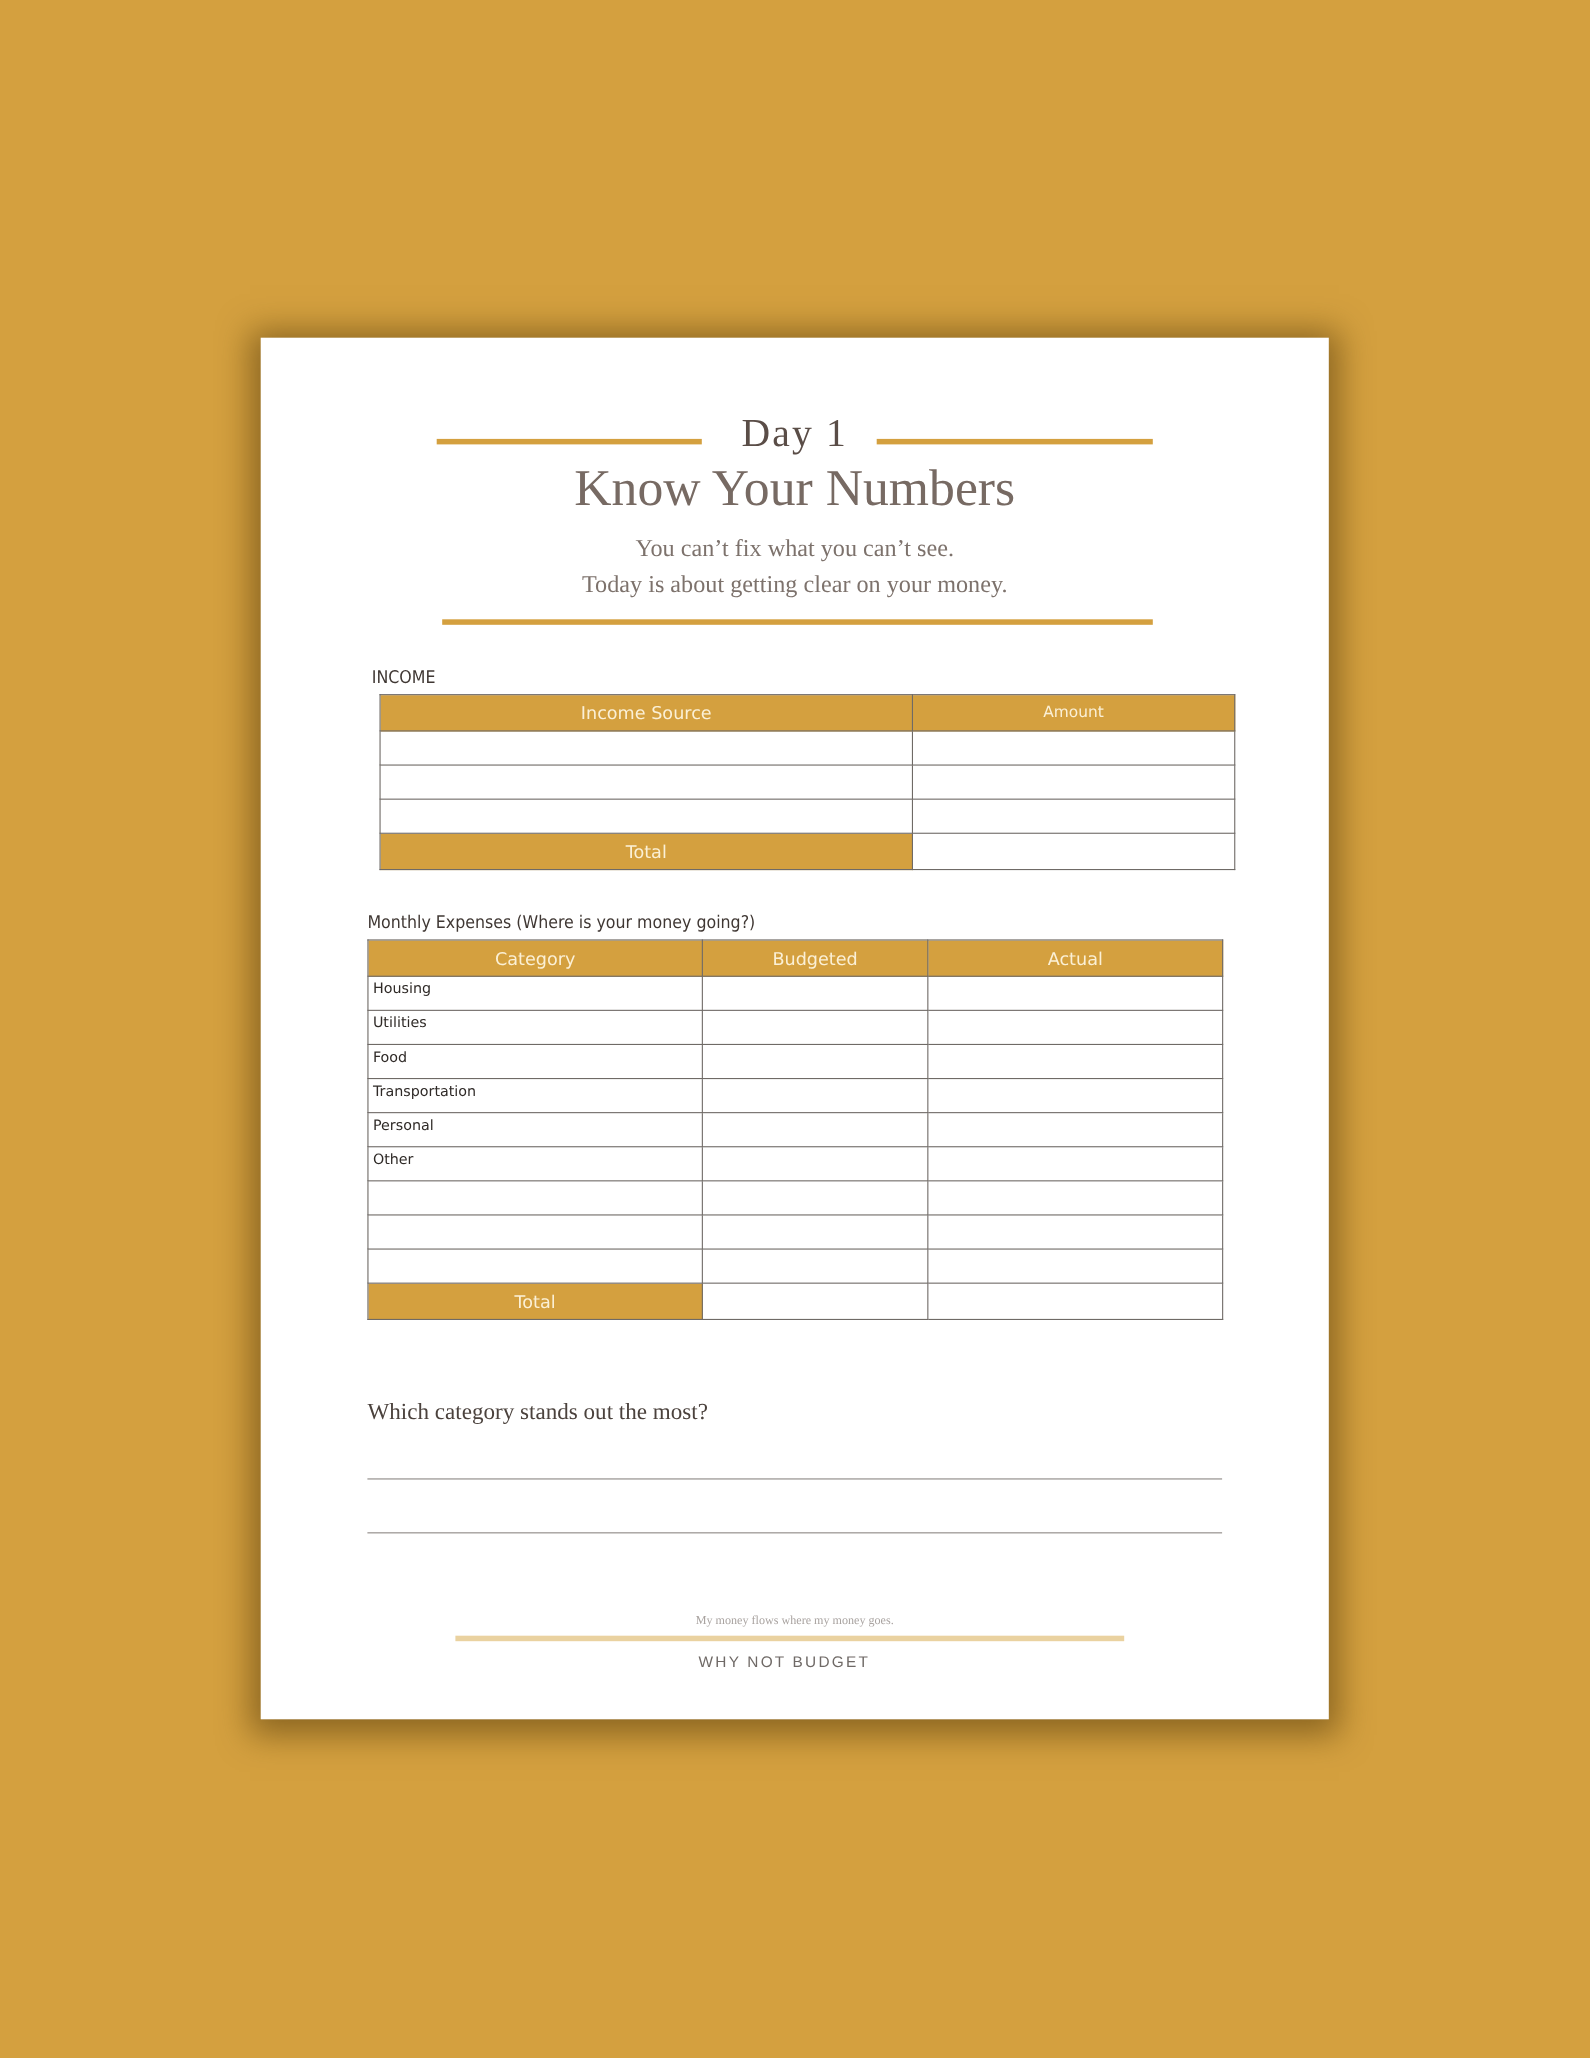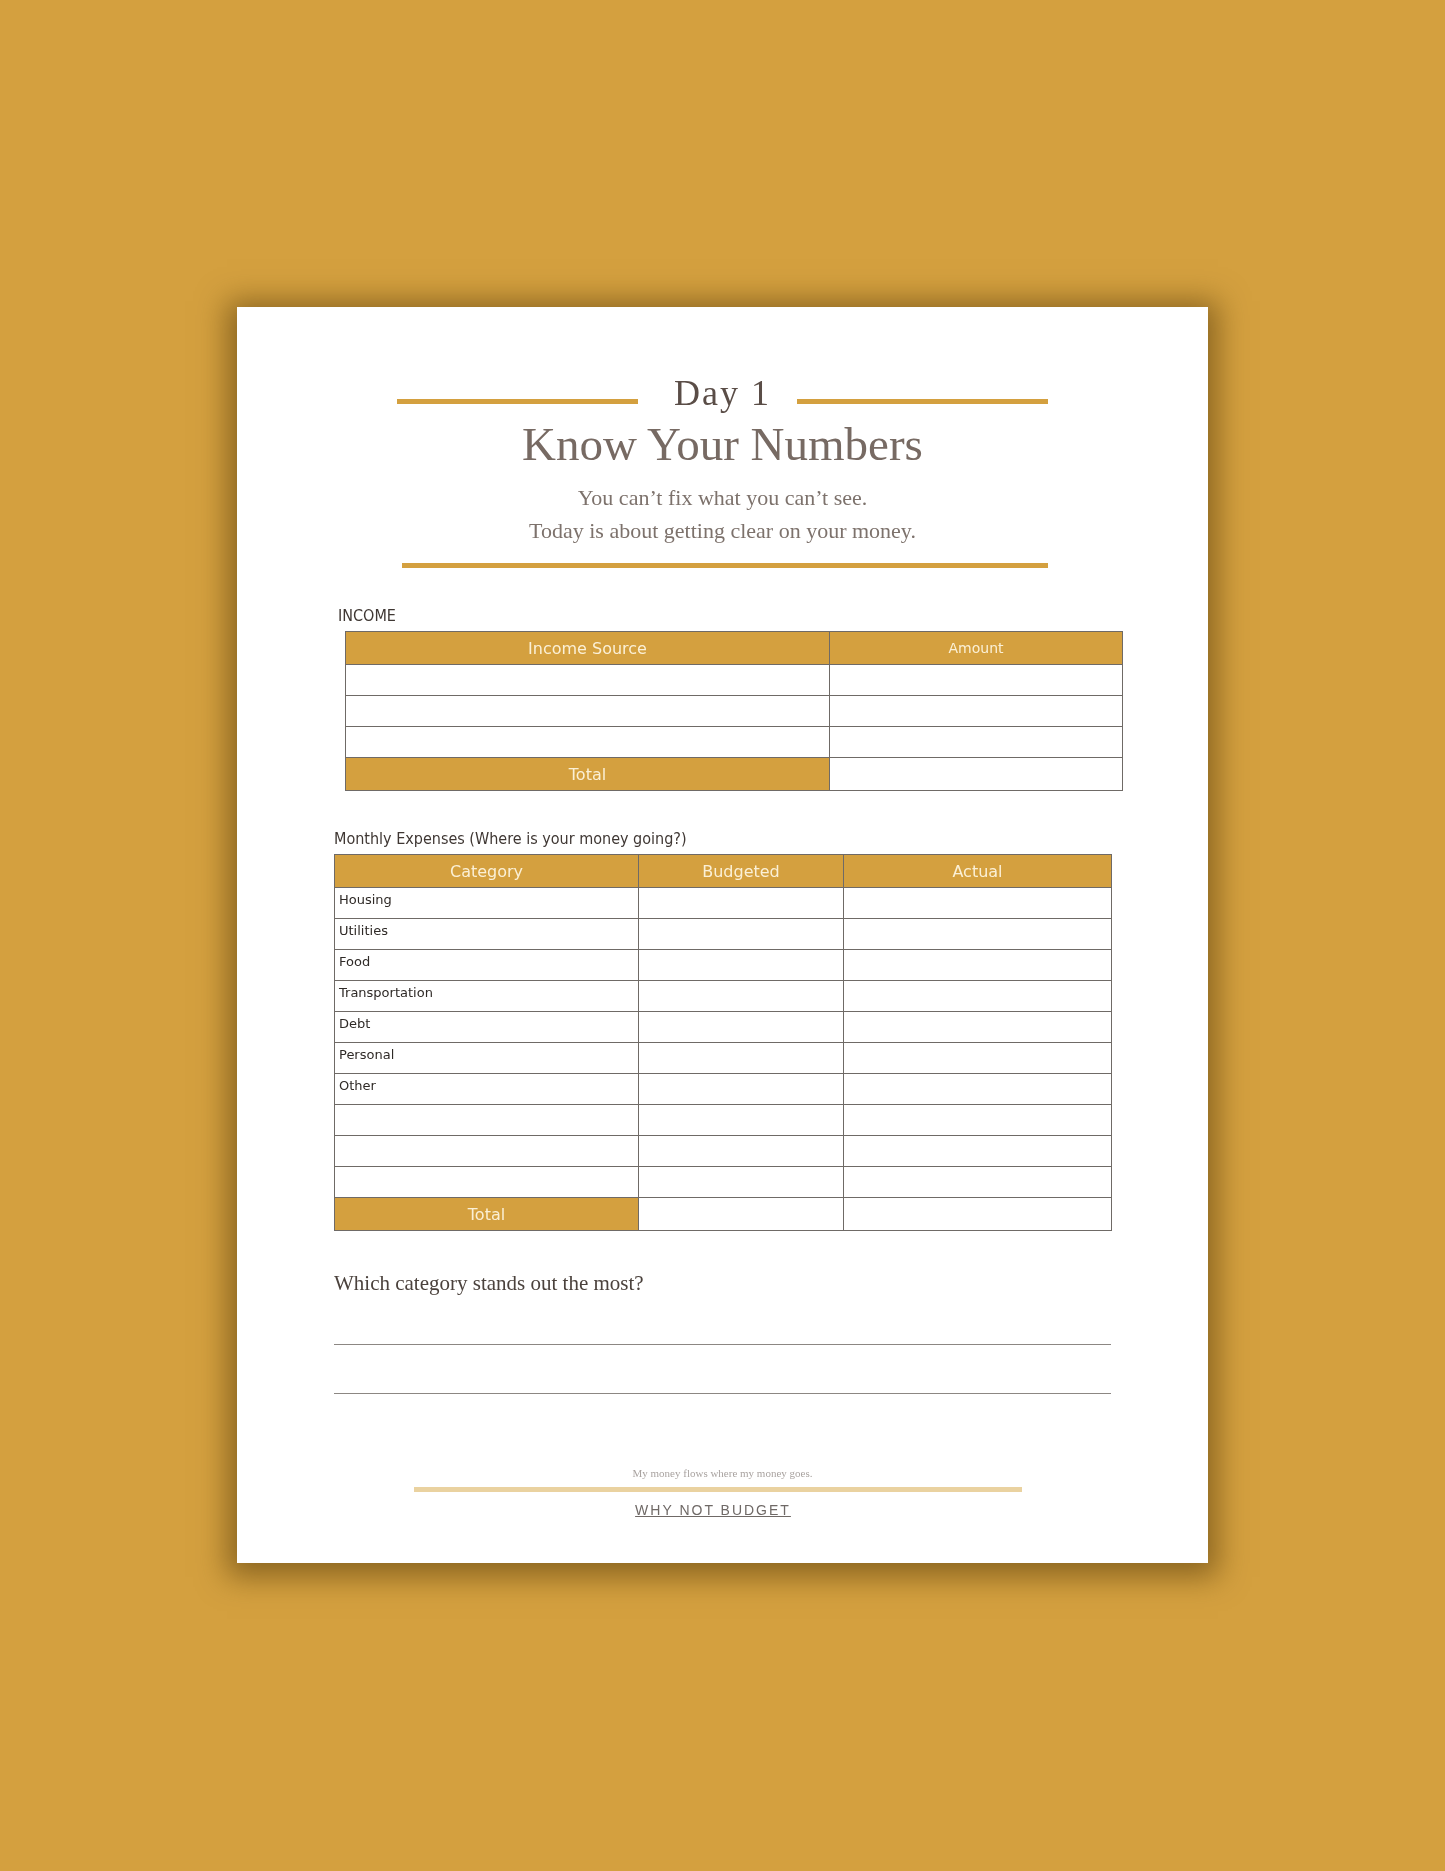--- a/index.html
+++ b/index.html
@@ -107,21 +107,20 @@
     height: 5px;
     background: #ead2a0;
   }
   .brand {
     position: absolute;
     left: 0; width: 952px; top: 1195px;
     text-align: center;
     font-size: 14px;
     letter-spacing: 2px;
     color: #6f6966;
-    text-decoration: underline;
   }
 </style>
 </head>
 <body>
 
 <div class="page">
 
   <div class="rule" style="left:160px; top:92px; width:241px;"></div>
   <div class="rule" style="left:560px; top:92px; width:251px;"></div>
 
@@ -195,25 +194,20 @@
         <td class="label-cell">Food</td>
         <td class="label-cell"></td>
         <td class="label-cell"></td>
       </tr>
       <tr style="height:31px;">
         <td class="label-cell">Transportation</td>
         <td class="label-cell"></td>
         <td class="label-cell"></td>
       </tr>
       <tr style="height:31px;">
-        <td class="label-cell">Debt</td>
-        <td class="label-cell"></td>
-        <td class="label-cell"></td>
-      </tr>
-      <tr style="height:31px;">
         <td class="label-cell">Personal</td>
         <td class="label-cell"></td>
         <td class="label-cell"></td>
       </tr>
       <tr style="height:31px;">
         <td class="label-cell">Other</td>
         <td class="label-cell"></td>
         <td class="label-cell"></td>
       </tr>
       <tr style="height:31px;">

